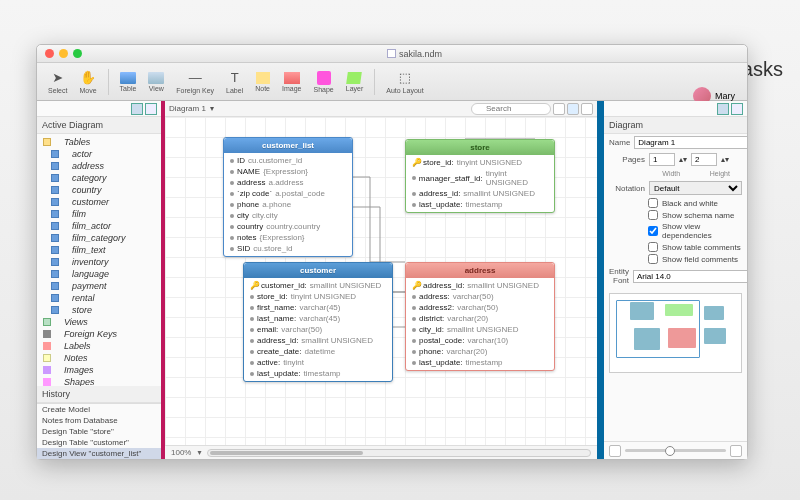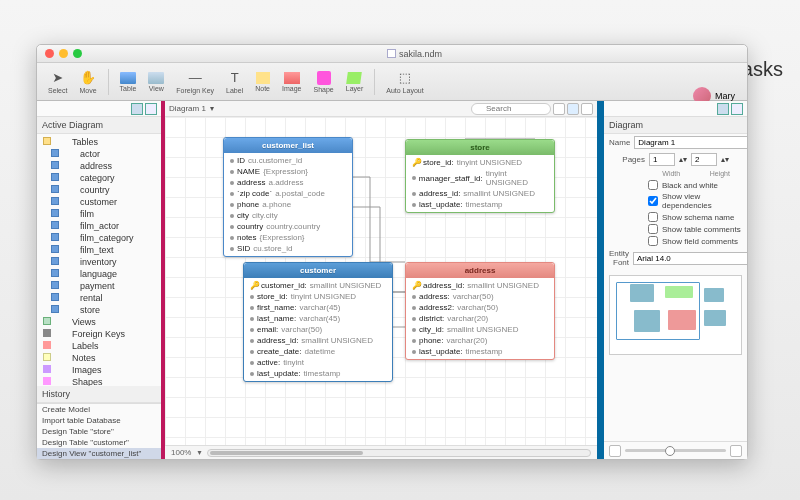--- a/index.html
+++ b/index.html
@@ -18,21 +18,21 @@
 .spacer { flex:1; }
 .user-area { display:flex; align-items:center; gap:4px; padding-right:6px;margin-top:28px; }
 .avatar { width:18px; height:18px; border-radius:50%; background:linear-gradient(135deg,#e8a,#c67); }
 
 .main { flex:1; display:flex; overflow:hidden; }
 .left-panel { width:128px; border-right:4px solid #be185d; display:flex; flex-direction:column; background:#fafafa; }
 .panel-tabs { height:16px; display:flex; align-items:center; justify-content:flex-end; gap:2px; padding:0 4px; border-bottom:1px solid #ddd; }
 .panel-tab-ico { width:12px; height:12px; border:1px solid #5a9; background:#cde; }
 .panel-head { padding:3px 5px; color:#444; font-weight:500; border-bottom:1px solid #e0e0e0; background:#f0f0f0; }
 .tree { overflow:auto; flex:1; padding:2px 0; }
-.tree-item { padding:1px 4px 1px 6px; display:flex; gap:21px; color:#333; cursor:pointer; white-space:nowrap; }
+.tree-item { padding:1px 4px 1px 6px; display:flex; align-items:center; gap:13px; color:#333; cursor:pointer; white-space:nowrap;font-style:italic; }
 .tree-item.lvl1 { padding-left:14px; }
 .tree-glyph { width:8px; height:8px; display:inline-block; }
 .glyph-table { background:#6a9edb; border:1px solid #4a7ebb; }
 .glyph-folder { background:#ffe08a; border:1px solid #d4b050; }
 .glyph-view { background:#b8e0c4; border:1px solid #6ab07a; }
 .glyph-fk { background:#888; }
 .glyph-label { background:#f99; }
 .glyph-note { background:#ffb; border:1px solid #cc8; }
 .glyph-img { background:#c9f; }
 .glyph-shape { background:#f9f; }
@@ -246,21 +246,21 @@
           </div>
         <div class="tree-item">
             <span class="tree-glyph glyph-shape"></span>
             <span>Shapes</span>
           </div>
 
       </div>
       <div class="panel-head">History</div>
       <div class="history-list" id="history-host">
           <div class="history-item">Create Model</div>
-          <div class="history-item">Import table Database</div>
+          <div class="history-item">Notes from Database</div>
           <div class="history-item">Design Table "store"</div>
           <div class="history-item">Design Table "customer"</div>
           <div class="history-item sel">Design View "customer_list"</div>
         </div>
     </div>
 
     <div class="canvas-area">
       <div class="canvas-top">
         <span>Diagram 1</span>
         <span>▾</span>
@@ -435,20 +435,25 @@
                 <span class="fname">district:</span> 
                 <span class="ftype">varchar(20)</span>
               </div>
               <div class="field">
                 <span class="bullet"></span>
                 <span class="fname">city_id:</span> 
                 <span class="ftype">smallint UNSIGNED</span>
               </div>
               <div class="field">
                 <span class="bullet"></span>
+                <span class="fname">postal_code:</span> 
+                <span class="ftype">varchar(10)</span>
+              </div>
+              <div class="field">
+                <span class="bullet"></span>
                 <span class="fname">phone:</span> 
                 <span class="ftype">varchar(20)</span>
               </div>
               <div class="field">
                 <span class="bullet"></span>
                 <span class="fname">last_update:</span> 
                 <span class="ftype">timestamp</span>
               </div>
             </div>
         </div>
@@ -475,32 +480,36 @@
           <input class="small" type="text" value="1" style="">
           <span>▴▾</span>
           <input class="small" type="text" value="2" style="">
           <span>▴▾</span>
         </div>
       <div class="prop-row">
           <label></label>
           <span style="flex:1;font-size:7px;color:#888;text-align:center">Width</span>
           <span style="flex:1;font-size:7px;color:#888;text-align:center">Height</span>
         </div>
+      <div class="prop-row">
+          <label>Notation</label>
+          <select><option>Default</option></select>
+        </div>
       <div id="checks-host">
           <div class="check-row">
             <input type="checkbox" style="">
             <span>Black and white</span>
           </div>
           <div class="check-row">
+            <input type="checkbox" style="">
+            <span>Show schema name</span>
+          </div>
+          <div class="check-row">
             <input type="checkbox" checked="" style="">
             <span>Show view dependencies</span>
-          </div>
-          <div class="check-row">
-            <input type="checkbox" style="">
-            <span>Show schema name</span>
           </div>
           <div class="check-row">
             <input type="checkbox" style="">
             <span>Show table comments</span>
           </div>
           <div class="check-row">
             <input type="checkbox" style="">
             <span>Show field comments</span>
           </div>
         </div>

